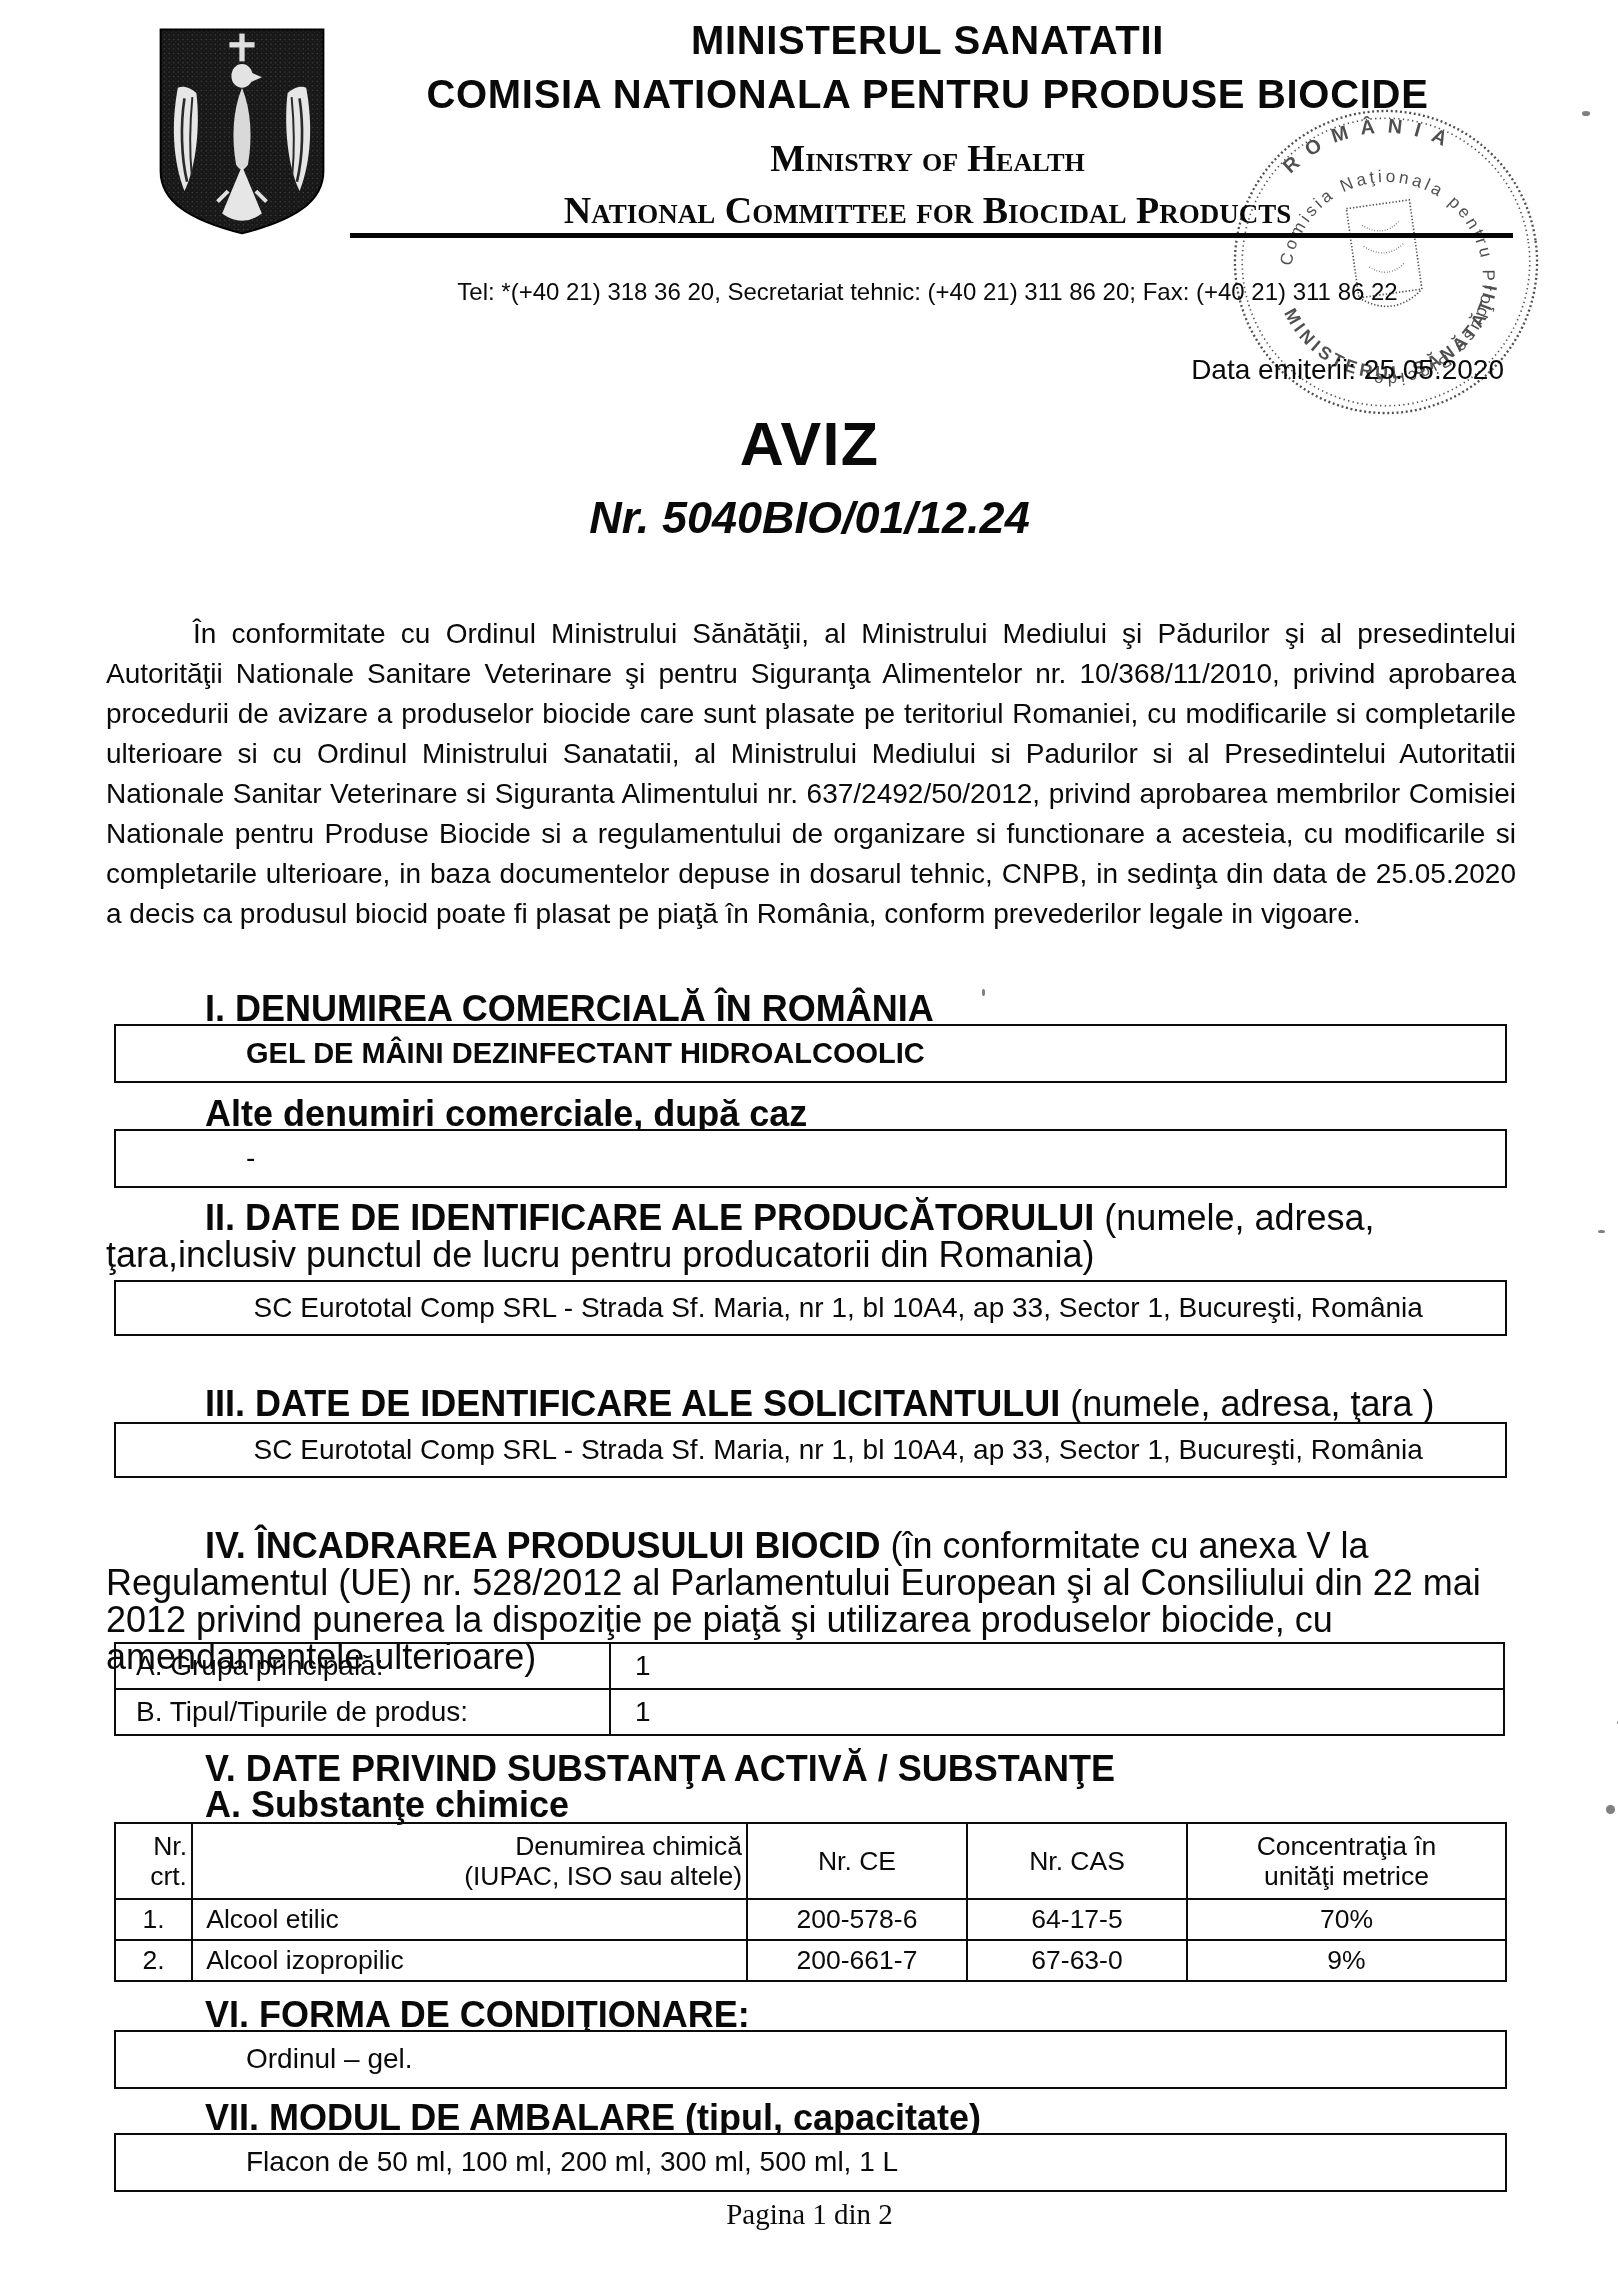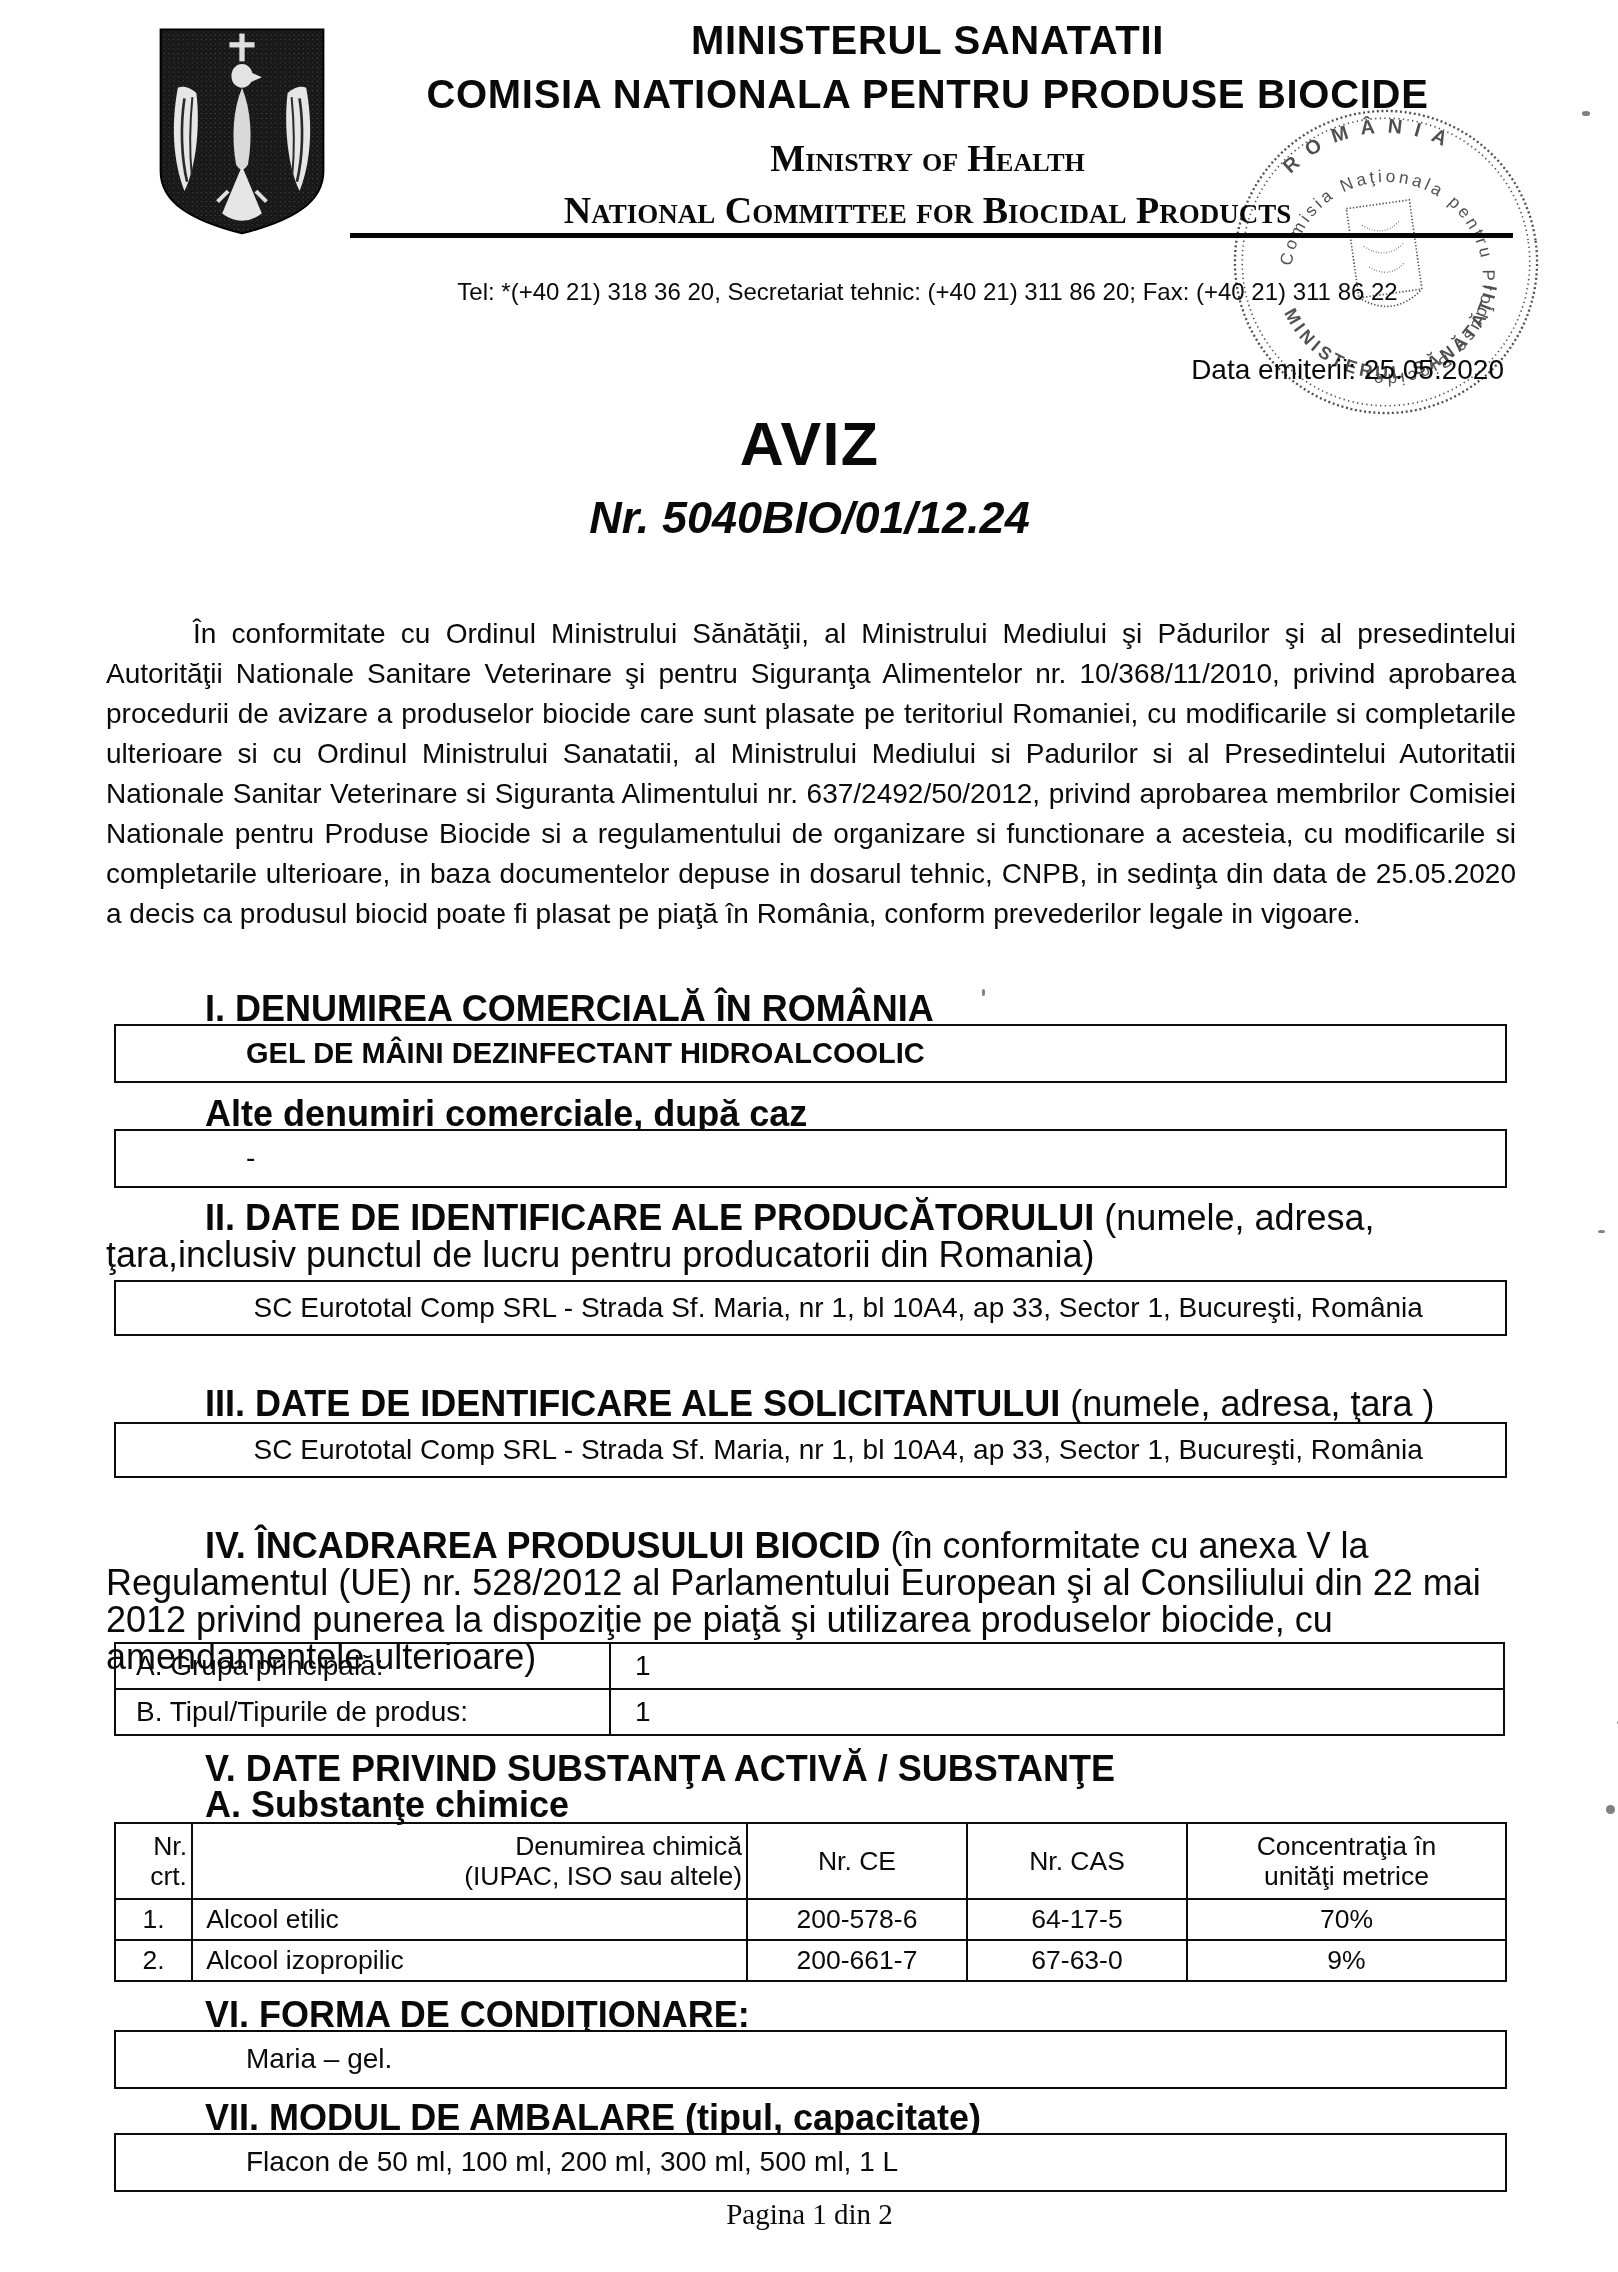--- a/index.html
+++ b/index.html
@@ -210,21 +210,21 @@
       <td class="c-name">Alcool izopropilic</td>
       <td>200-661-7</td>
       <td>67-63-0</td>
       <td>9%</td>
     </tr>
   </tbody>
     </table>
 
   <div class="abs sec-h" style="top:1996px;">VI. FORMA DE CONDIŢIONARE:</div>
   <div class="abs vbox" style="top:2030px;">
-    <div class="inner">Maria – gel.</div>
+    <div class="inner">Ordinul – gel.</div>
   </div>
 
   <div class="abs sec-h" style="top:2099px;">VII. MODUL DE AMBALARE (tipul, capacitate)</div>
   <div class="abs vbox" style="top:2133px;">
     <div class="inner">Flacon de 50 ml, 100 ml, 200 ml, 300 ml, 500 ml, 1 L</div>
   </div>
 
   <div class="abs footer">Pagina 1 din 2</div>
 
   <div class="abs art" style="left:1582px;top:111px;width:8px;height:4.6px;"></div>

